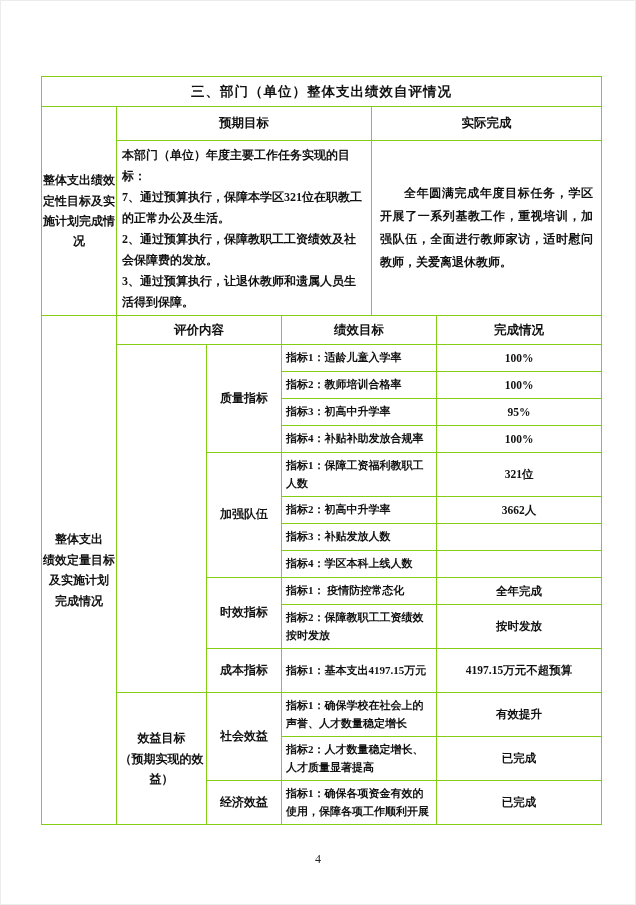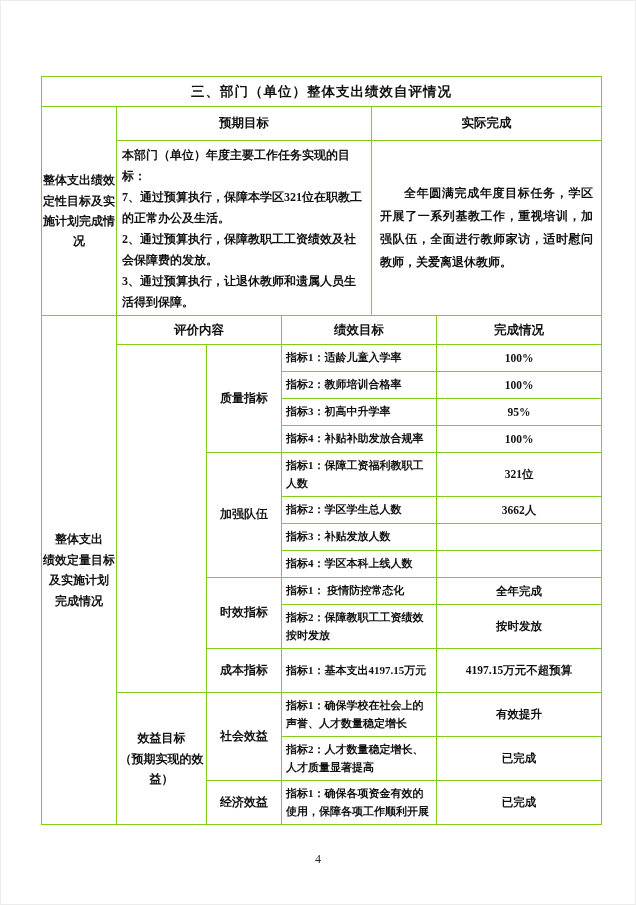--- a/index.html
+++ b/index.html
@@ -167,21 +167,21 @@
       <td colspan="2" class="goal">指标4：补贴补助发放合规率</td>
       <td class="result">100%</td>
     </tr>
 
     <tr class="t-d">
       <td rowspan="4" class="cat">加强队伍</td>
       <td colspan="2" class="goal">指标1：保障工资福利教职工人数</td>
       <td class="result">321位</td>
     </tr>
     <tr class="t-s">
-      <td colspan="2" class="goal">指标2：学区学生总人数</td>
+      <td colspan="2" class="goal">指标2：初高中升学率</td>
       <td class="result">3662人</td>
     </tr>
     <tr class="t-s">
       <td colspan="2" class="goal">指标3：补贴发放人数</td>
       <td class="result"></td>
     </tr>
     <tr class="t-s">
       <td colspan="2" class="goal">指标4：学区本科上线人数</td>
       <td class="result"></td>
     </tr>

